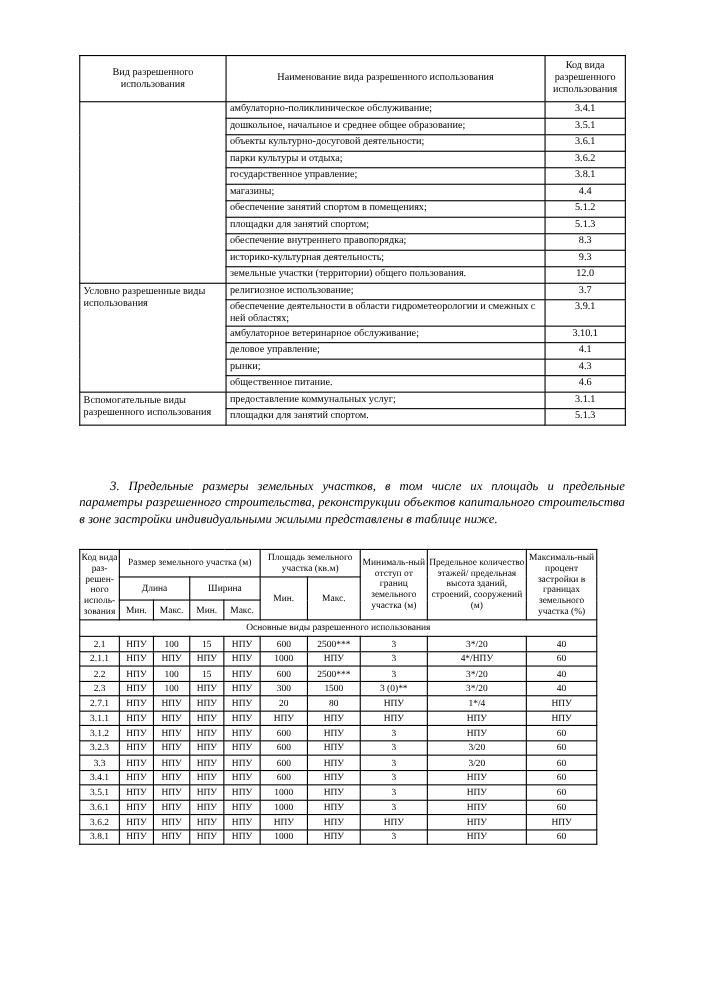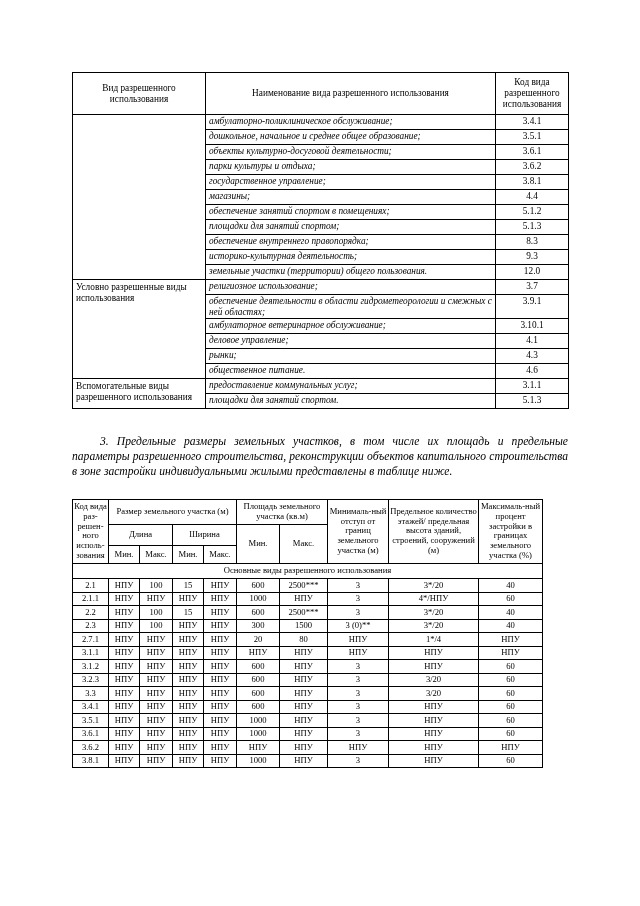--- a/index.html
+++ b/index.html
@@ -37,36 +37,36 @@
     border: 1px solid #000000;
     padding: 1px 3px;
     vertical-align: top;
     font-weight: normal;
   }
 
   
   #table-one {
     position: absolute;
     left: 72px;
-    top: 72px;
+    top: 50px;
     width: 496px;
   }
   #table-one td { height: 12px; }
   #table-one .hdr {
     text-align: center;
     vertical-align: middle;
     padding: 4px 3px;
     line-height: 1.2;
   }
   #table-one .cat {
     vertical-align: top;
     text-align: left;
     padding-top: 2px;
   }
-  #table-one .name { text-align: left; font-style: italic; }
+  #table-one .name { text-align: left; }
   #table-one .code { text-align: center; }
 
   
   .para {
     position: absolute;
     left: 72px;
     top: 434px;
     width: 496px;
     font-size: 11.6px;
     line-height: 1.30;

